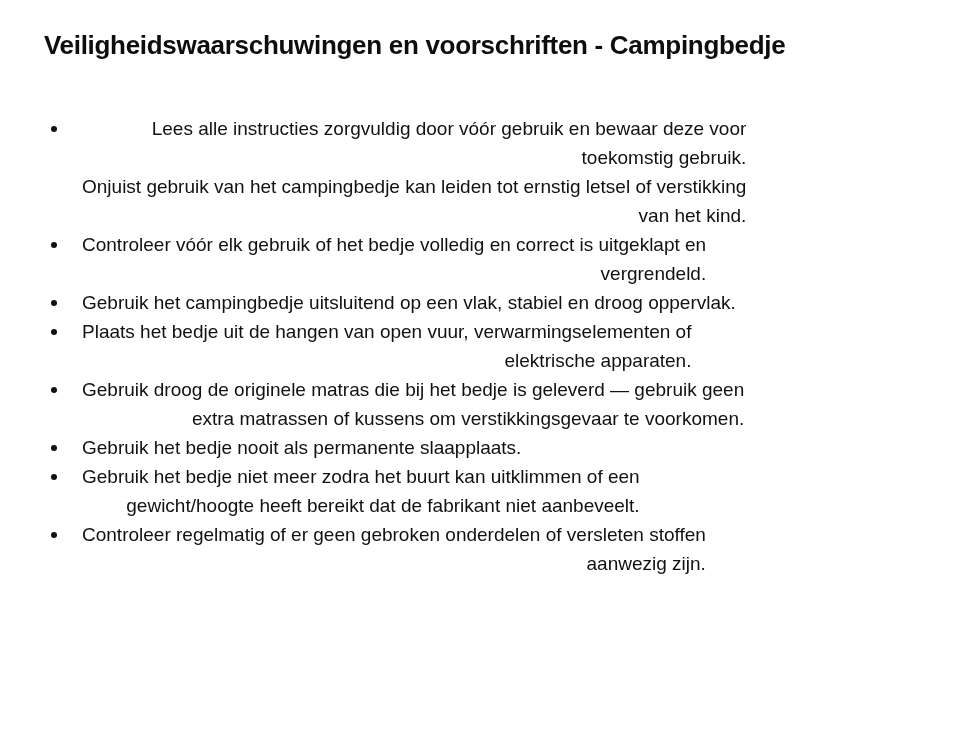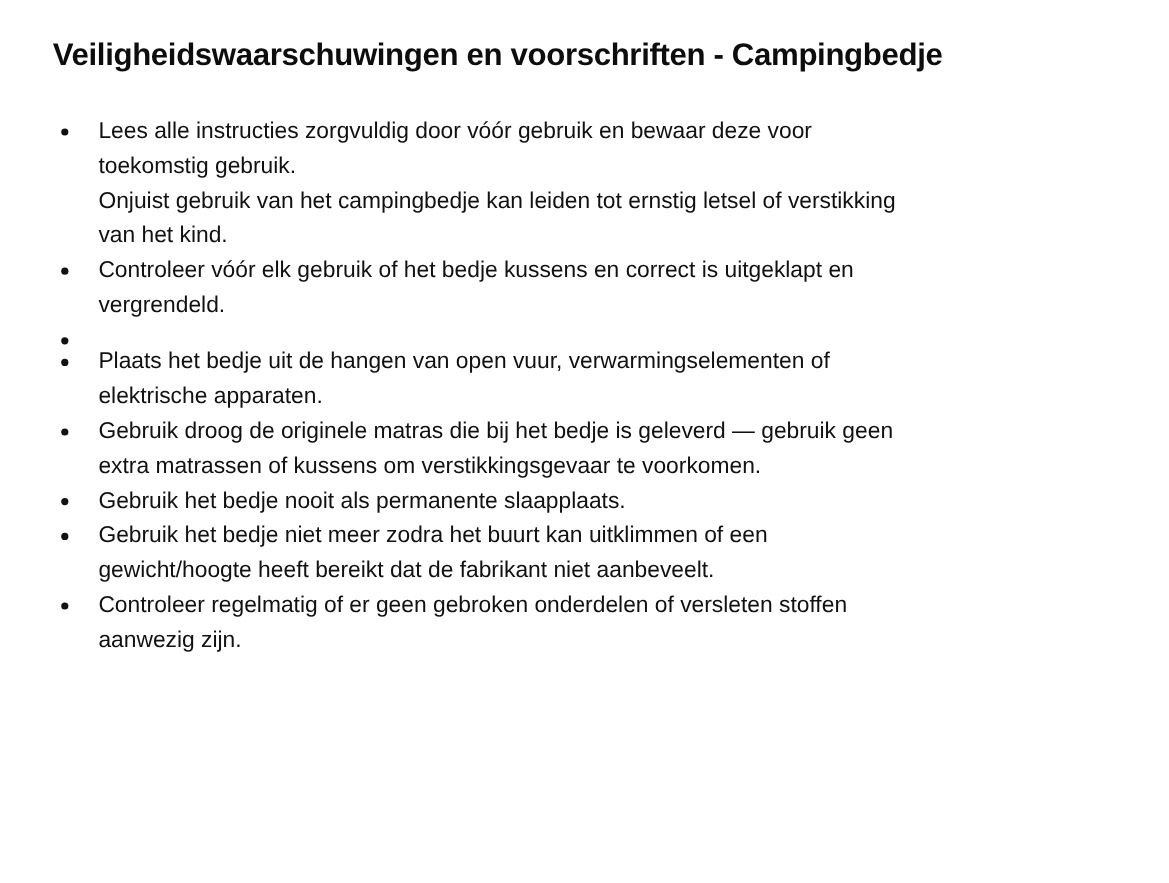--- a/index.html
+++ b/index.html
@@ -18,24 +18,25 @@
     padding: 28px 36px 0 44px;
     font-size: 26px;
     line-height: 34px;
     font-weight: 700;
     letter-spacing: -0.3px;
     color: #0d0d0d;
     white-space: nowrap;
   }
   .warning-list {
     list-style: none;
-    margin: 33px 0 0 0;
+    margin: 52px 0 0 0;
     padding: 0;
     font-size: 19px;
     line-height: 29px;
+    text-align: right;
   }
   .warning-item {
     display: flex;
     align-items: flex-start;
   }
   .bullet-dot {
     flex: none;
     width: 6px;
     height: 6px;
     border-radius: 50%;
@@ -62,26 +63,29 @@
         <div class="item-content">
           <p class="item-para">Lees alle instructies zorgvuldig door vóór gebruik en bewaar deze voor
 toekomstig gebruik.</p>
           <p class="item-para">Onjuist gebruik van het campingbedje kan leiden tot ernstig letsel of verstikking
 van het kind.</p>
         </div>
       </li>
       <li class="warning-item">
         <span class="bullet-dot"></span>
         <div class="item-content">
-          <p class="item-para">Controleer vóór elk gebruik of het bedje kussens en correct is uitgeklapt en
+          <p class="item-para">Controleer vóór elk gebruik of het bedje volledig en correct is uitgeklapt en
 vergrendeld.</p>
         </div>
       </li>
       <li class="warning-item">
         <span class="bullet-dot"></span>
+        <div class="item-content">
+          <p class="item-para">Gebruik het campingbedje uitsluitend op een vlak, stabiel en droog oppervlak.</p>
+        </div>
       </li>
       <li class="warning-item">
         <span class="bullet-dot"></span>
         <div class="item-content">
           <p class="item-para">Plaats het bedje uit de hangen van open vuur, verwarmingselementen of
 elektrische apparaten.</p>
         </div>
       </li>
       <li class="warning-item">
         <span class="bullet-dot"></span>

